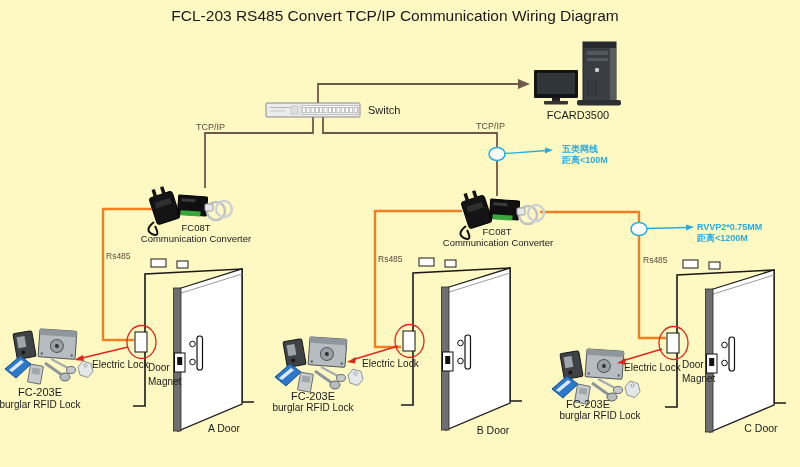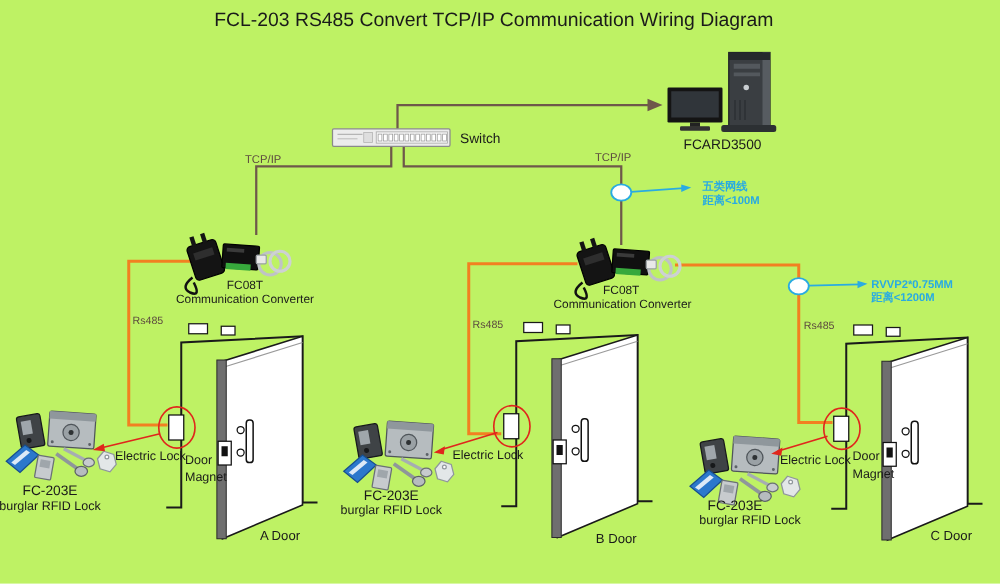--- a/index.html
+++ b/index.html
@@ -1,16 +1,16 @@
 <!DOCTYPE html>
 <html style="--wire-brown: #6e584a; --wire-orange: #f28021; --annotation-blue: #29abe2; --arrow-red: #e0261c;"><head>
 <meta charset="utf-8">
 <style>
   html,body{margin:0;padding:0;background:#fff;}
-  #stage{position:relative;width:800px;height:467px;background:#bef264;overflow:hidden;}
+  #stage{position:relative;width:800px;height:467px;background:#fef9c3;overflow:hidden;}
   text{font-family:"Liberation Sans",sans-serif;fill:#1a1a1a;}
   .wire-brown{stroke:var(--wire-brown,#6e584a);stroke-width:1.8;fill:none;}
   .wire-orange{stroke:var(--wire-orange,#f28021);stroke-width:2.4;fill:none;}
   .red{stroke:var(--arrow-red,#e0261c);}
   .blue-t{fill:var(--annotation-blue,#29abe2);font-weight:bold;}
   .brown-t{fill:#5d4b3f;}
 </style>
 </head>
 <body>
 

